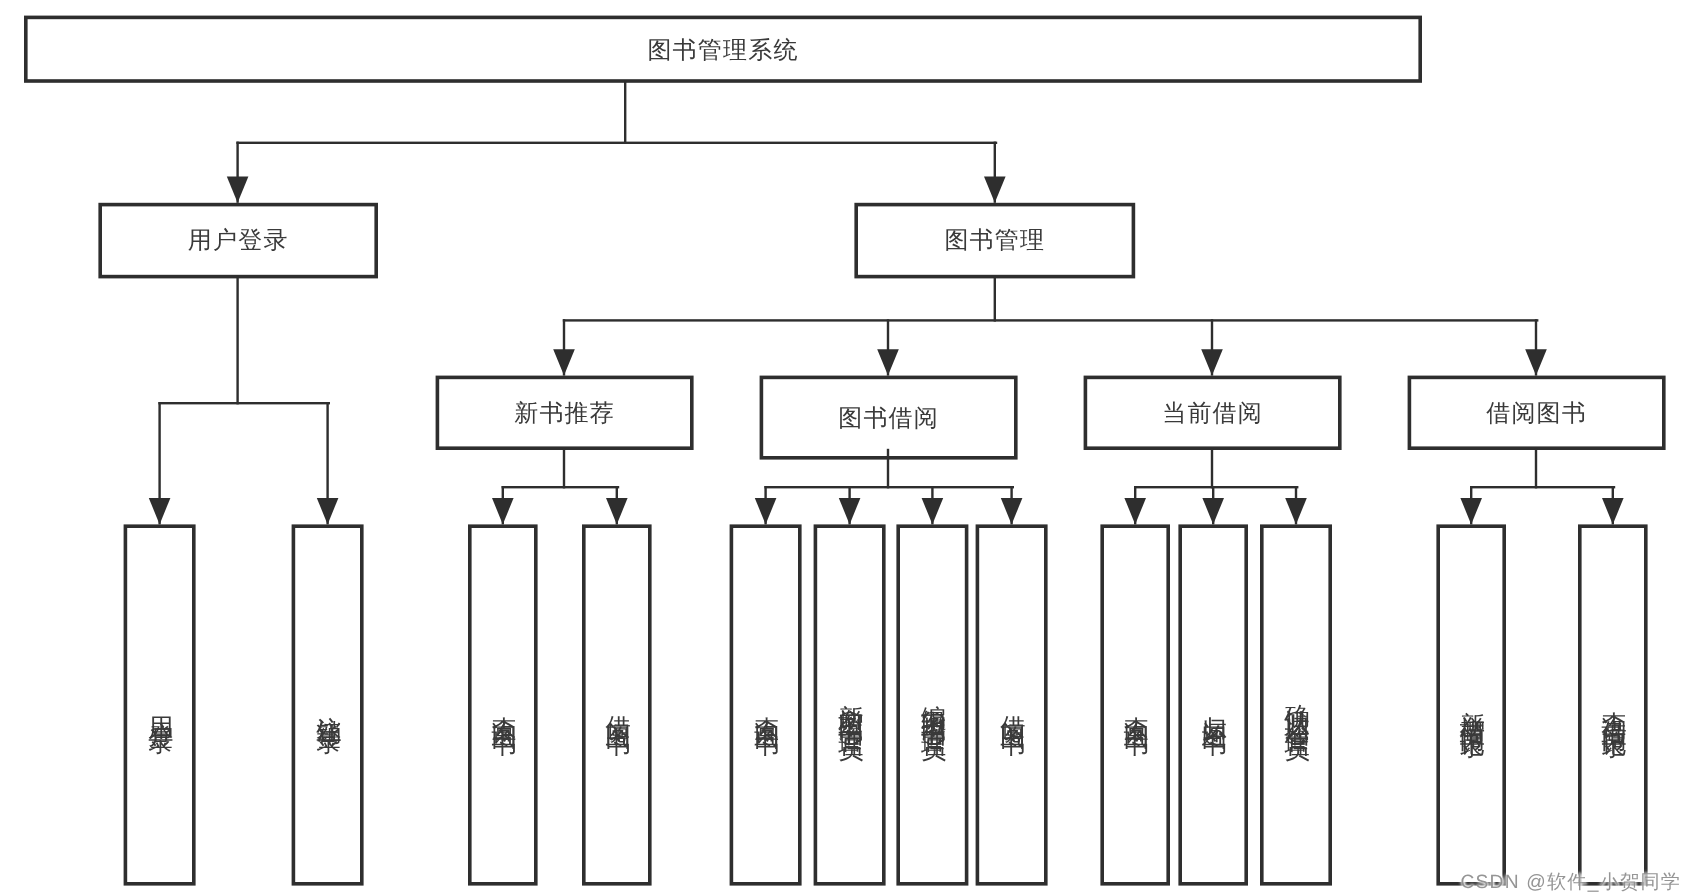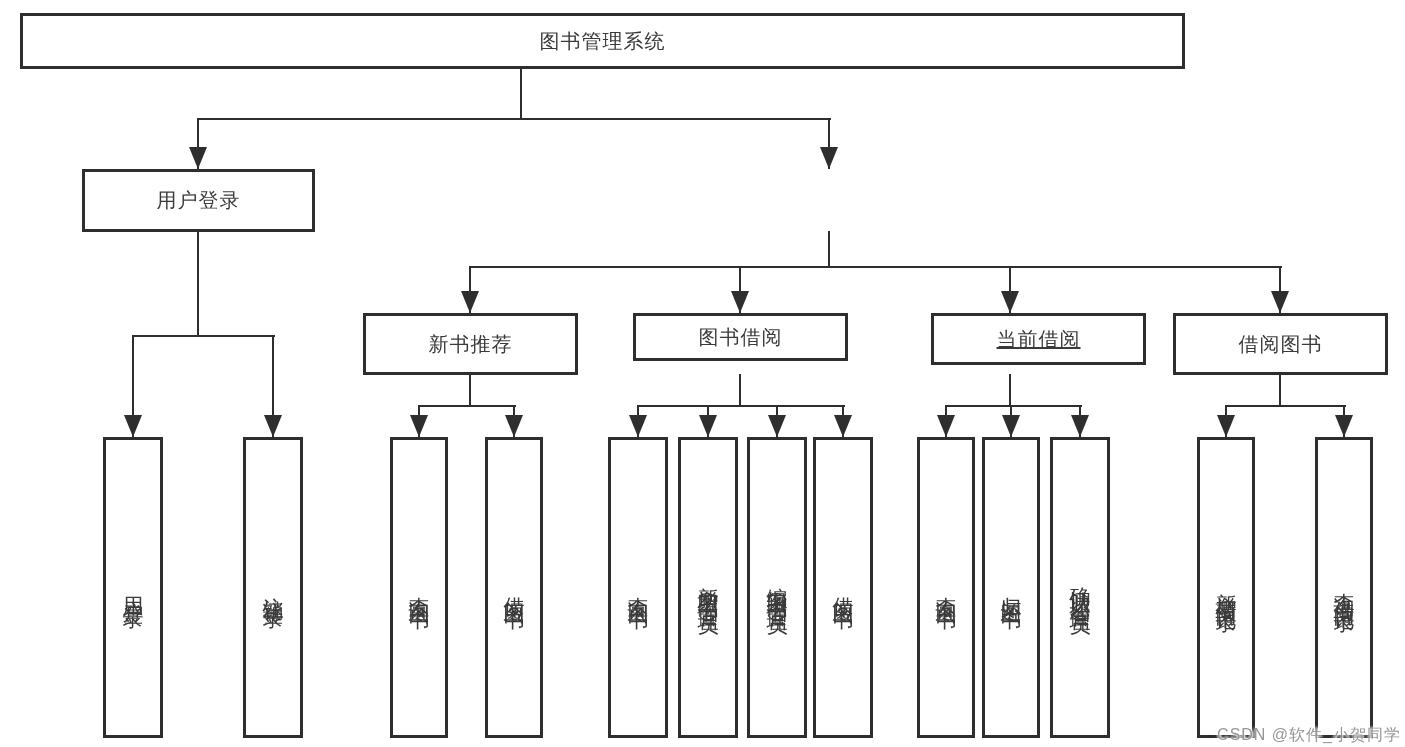--- a/index.html
+++ b/index.html
@@ -64,24 +64,25 @@
   }
 </style>
 </head>
 <body>
 
 <div id="stage">
 
   <div class="hbox" style="left:20px;top:13px;width:1165px;height:56px;">图书管理系统</div>
 
   <div class="hbox" style="left:82px;top:169px;width:233px;height:63px;">用户登录</div>
+  <div class="hbox" style="left:712px;top:169px;width:234px;height:63px;">图书管理</div>
 
   <div class="hbox" style="left:363px;top:313px;width:215px;height:62px;">新书推荐</div>
-  <div class="hbox" style="left:633px;top:313px;width:215px;height:48px;">图书借阅</div>
-  <div class="hbox" style="left:931px;top:313px;width:215px;height:52px;text-decoration:underline;">当前借阅</div>
+  <div class="hbox" style="left:633px;top:313px;width:215px;height:70px;">图书借阅</div>
+  <div class="hbox" style="left:903px;top:313px;width:215px;height:62px;">当前借阅</div>
   <div class="hbox" style="left:1173px;top:313px;width:215px;height:62px;">借阅图书</div>
 
   <div class="leaf" style="left:103px;width:60px;">
     <span class="vtext">用户登录</span>
     </div>
   <div class="leaf" style="left:243px;width:60px;">
     <span class="vtext">注销登录</span>
     </div>
 
   <div class="leaf" style="left:390px;width:58px;">

